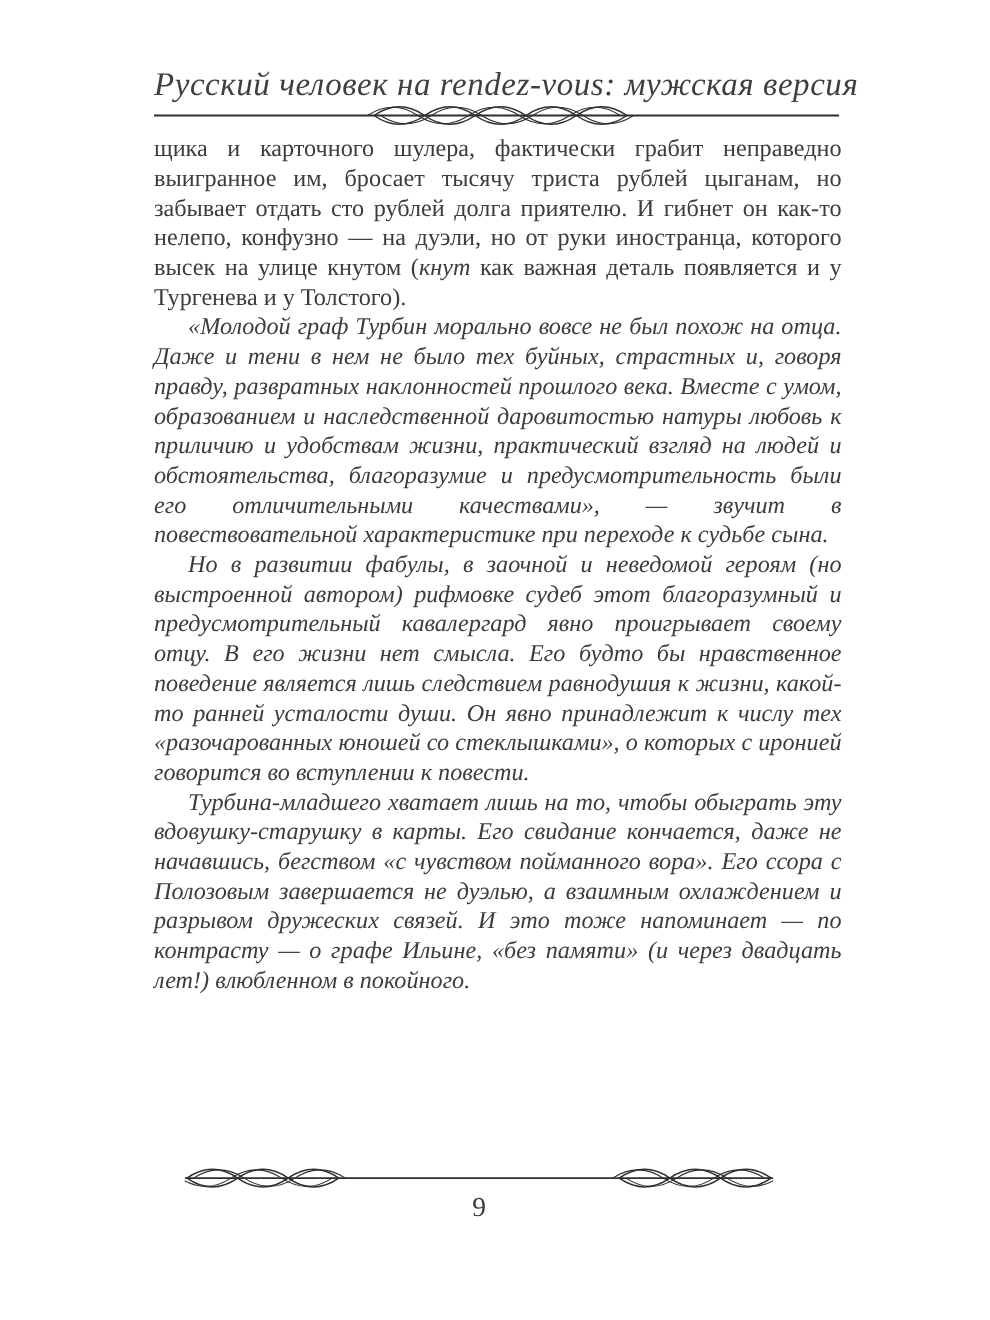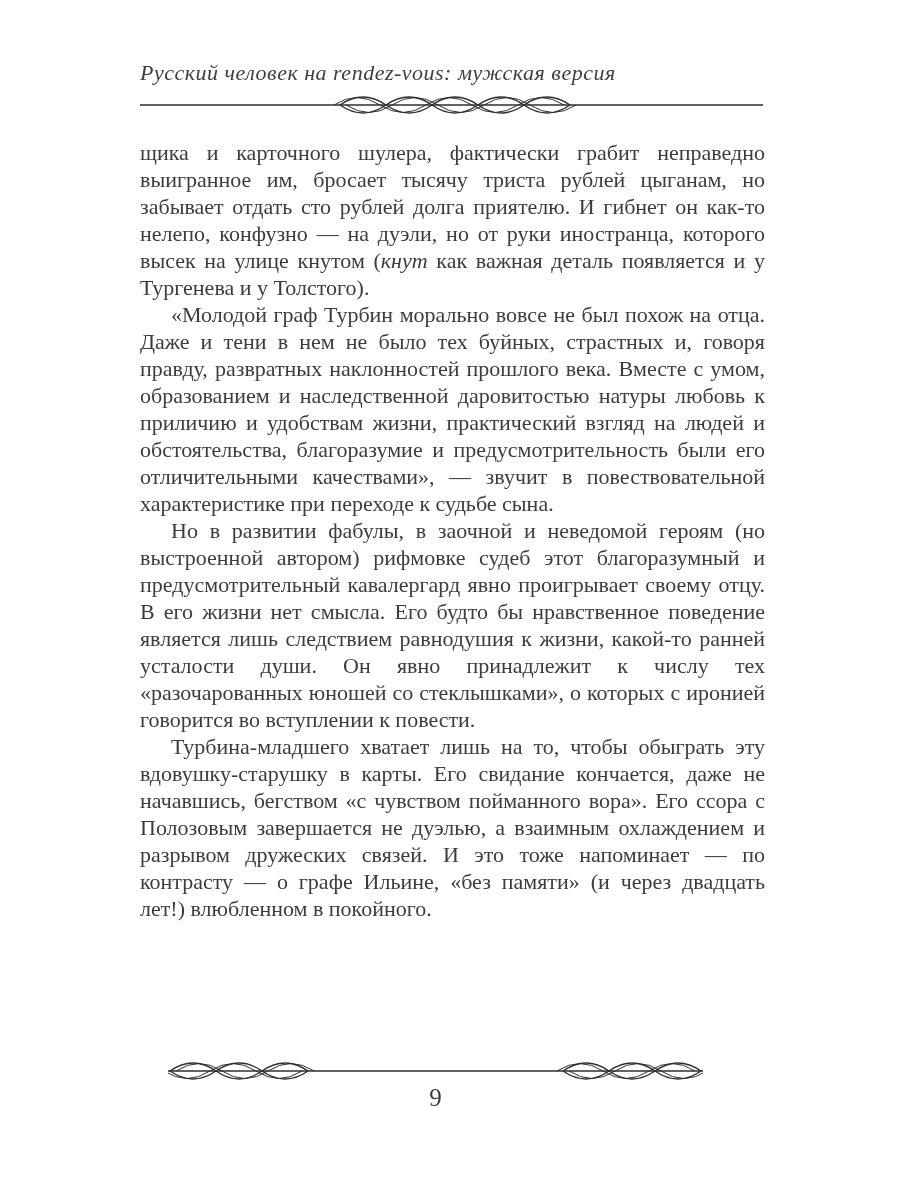--- a/index.html
+++ b/index.html
@@ -11,43 +11,43 @@
     position: relative;
     overflow: hidden;
   }
   .page { position: absolute; inset: 0; }
 
   .running-title {
     position: absolute;
     top: 60px; left: 140px; width: 623px;
     text-align: left;
     font-style: italic;
-    font-size: 22px;
+    font-size: 30px;
     letter-spacing: 0.5px;
     color: #3f3f3f;
     white-space: nowrap;
   }
   .header-rule {
     position: absolute;
     top: 92px; left: 140px; width: 623px; height: 26px;
   }
   .header-rule svg, .footer-rule svg { display: block; }
 
   .text-block {
     position: absolute;
-    top: 139px; left: 140px; width: 625px;
+    top: 121px; left: 140px; width: 625px;
     font-size: 22px;
     line-height: 27px;
     text-align: justify;
     color: #3c3c3c;
     hyphens: auto;
     -webkit-hyphens: auto;
   }
   .text-block p { margin: 0; padding: 0; }
-  .text-block p.indent { text-indent: 31px; }
+  .text-block p.indent { text-indent: 31px; font-style: italic; }
   .text-block .em { font-style: italic; }
 
   .footer-rule {
     position: absolute;
     top: 1058px; left: 168px; width: 535px; height: 26px;
   }
   .page-number {
     position: absolute;
     top: 1084px; left: 168px; width: 535px;
     text-align: center;

